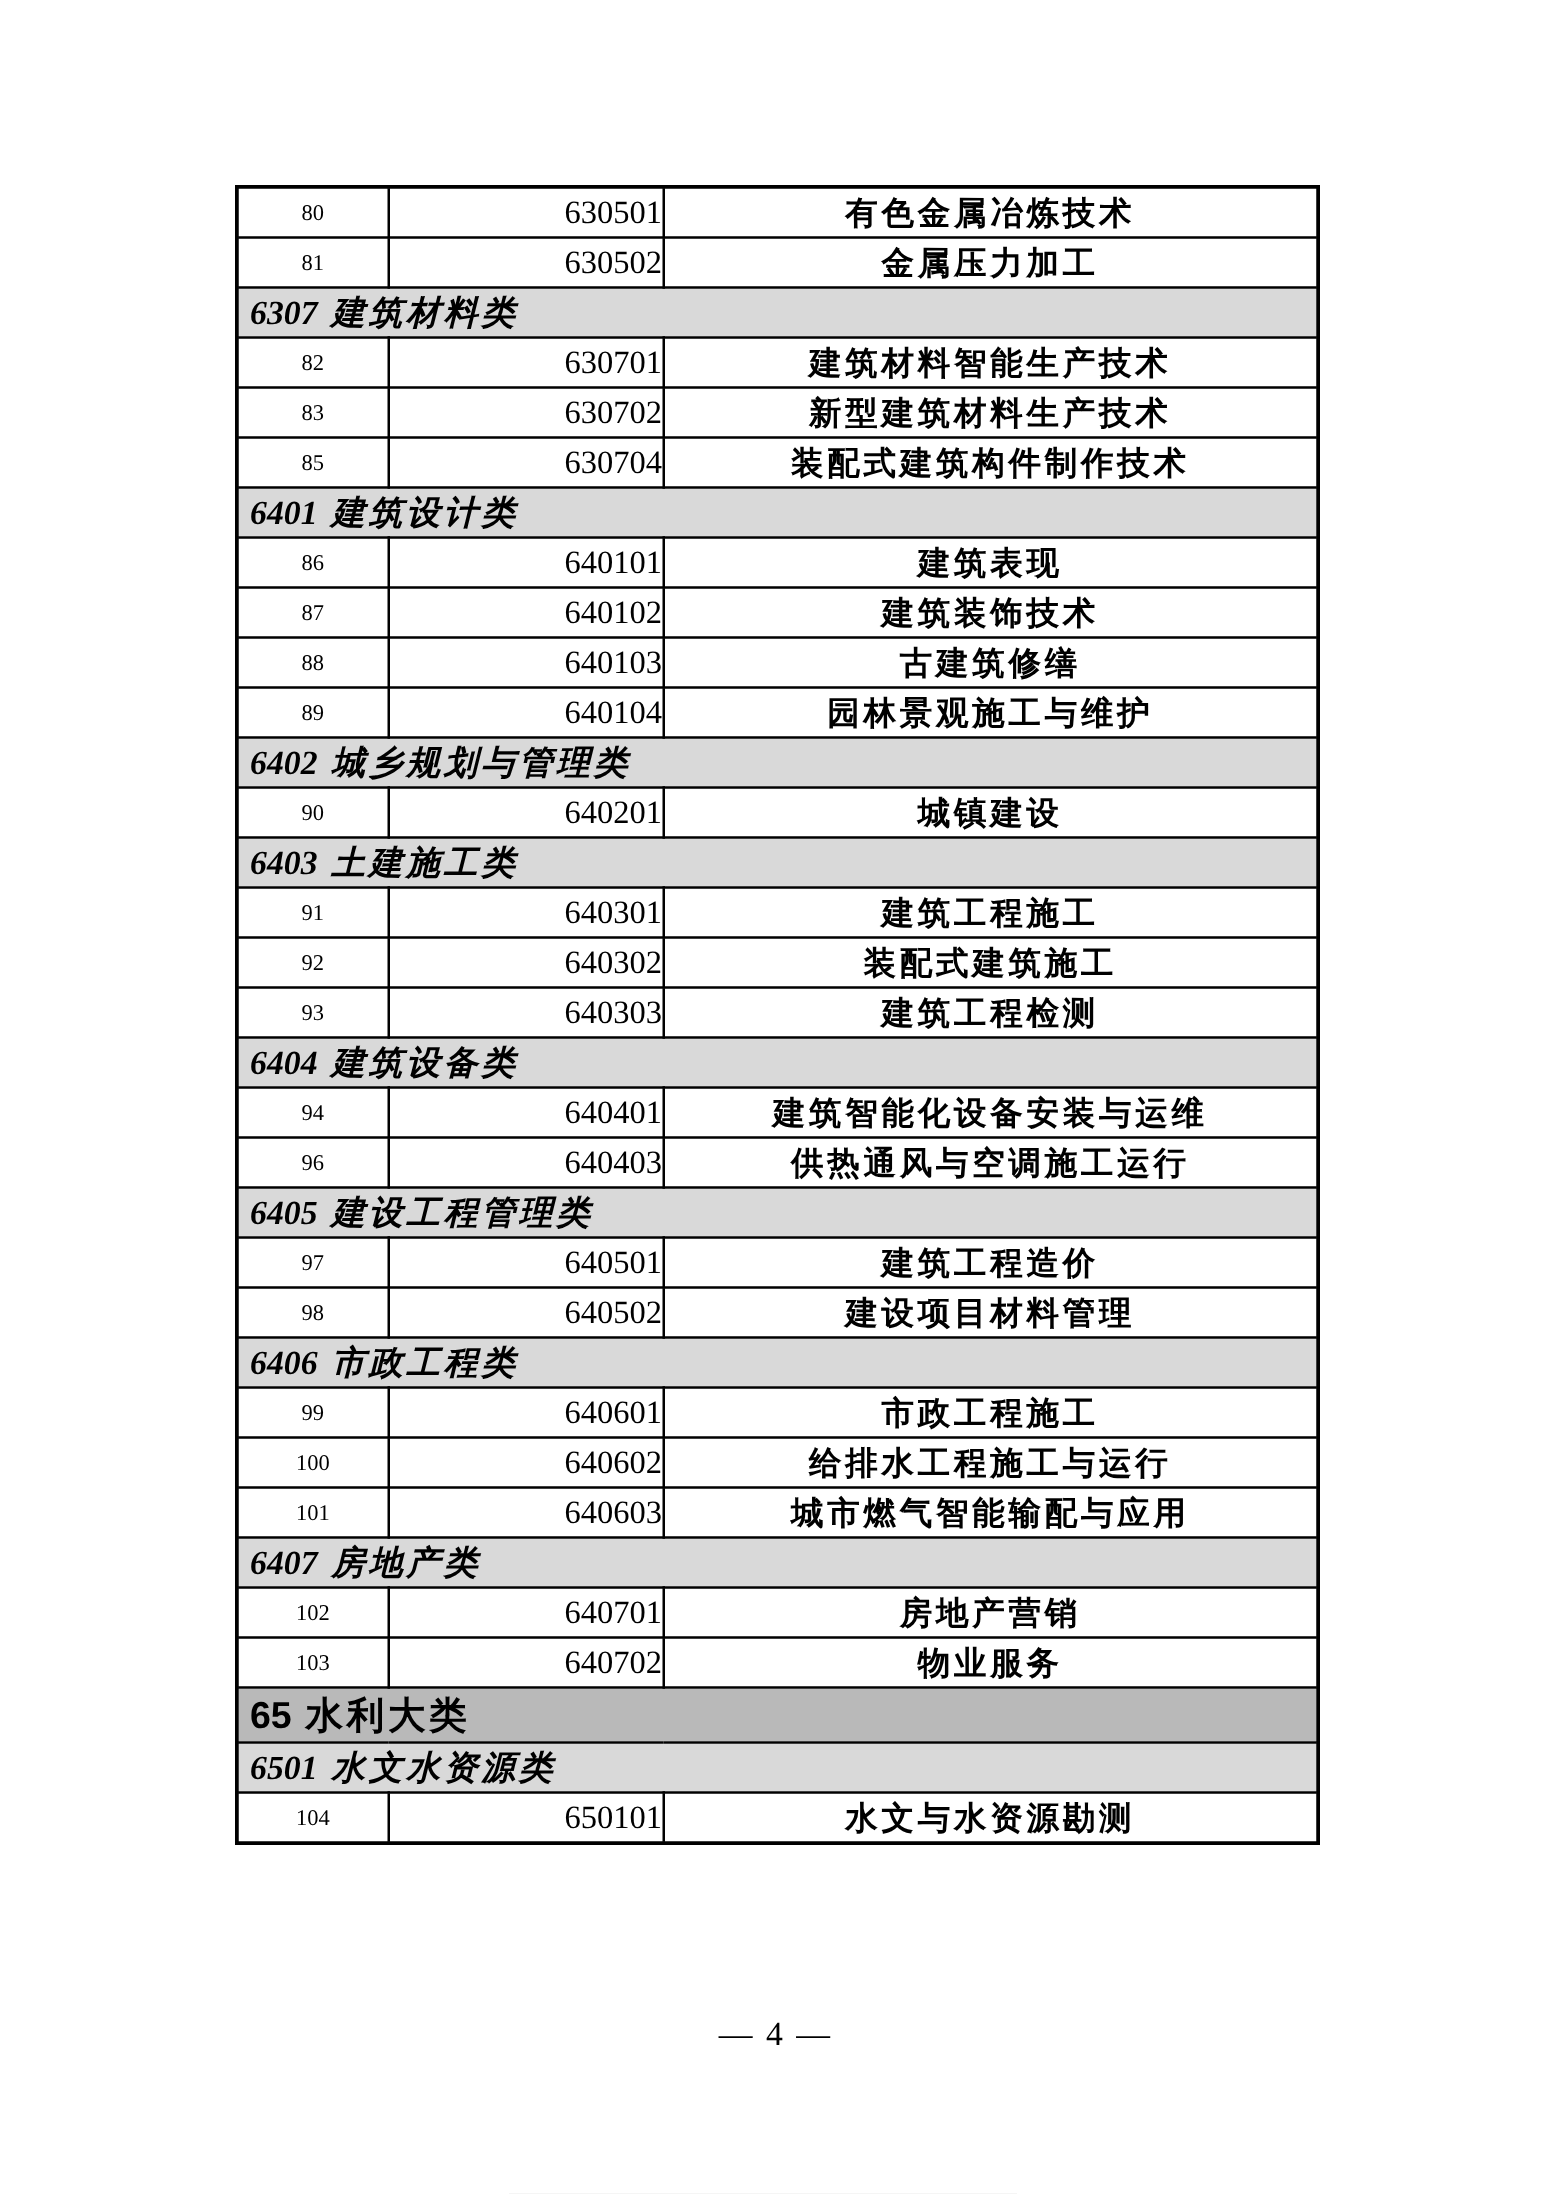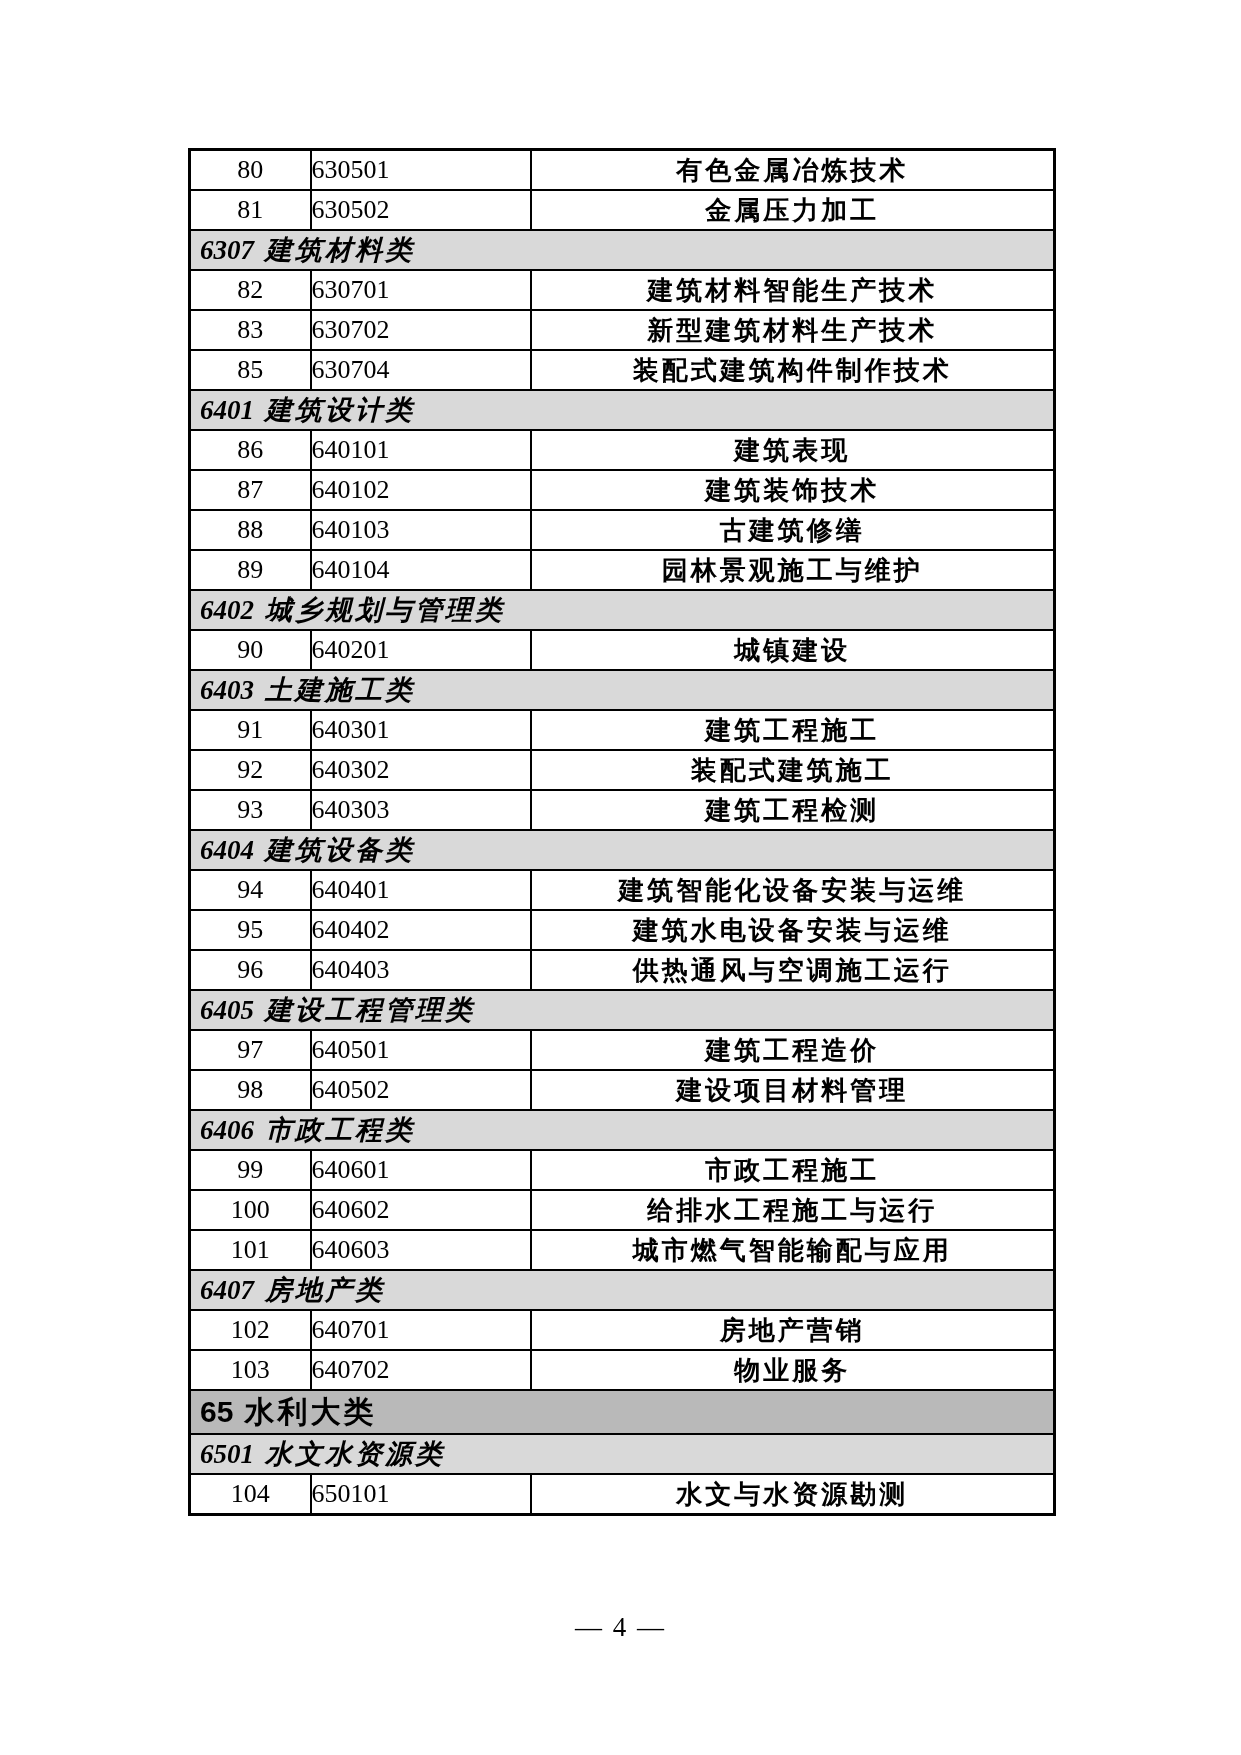--- a/index.html
+++ b/index.html
@@ -28,24 +28,24 @@
   table.majors-table td {
     border: 2px solid #000;
     height: 38px;
     padding: 0;
     vertical-align: middle;
     overflow: hidden;
     white-space: nowrap;
   }
   td.c-no {
     text-align: center;
-    font-size: 26px;
+    font-size: 18px;
   }
   td.c-code {
-    text-align: left;
+    text-align: right;
     font-size: 26px;
   }
   td.c-name {
     text-align: center;
     padding-left: 21px;
     font-size: 26px;
     letter-spacing: 3px;
     font-weight: bold;
   }
   tr.section-row td {
@@ -171,25 +171,20 @@
         </tr>
         <tr class="section-row">
           <td colspan="3"><span class="sec-code">6404</span><span class="sec-title">建筑设备类</span></td>
         </tr>
         <tr class="item-row">
           <td class="c-no">94</td>
           <td class="c-code">640401</td>
           <td class="c-name">建筑智能化设备安装与运维</td>
         </tr>
         <tr class="item-row">
-          <td class="c-no">95</td>
-          <td class="c-code">640402</td>
-          <td class="c-name">建筑水电设备安装与运维</td>
-        </tr>
-        <tr class="item-row">
           <td class="c-no">96</td>
           <td class="c-code">640403</td>
           <td class="c-name">供热通风与空调施工运行</td>
         </tr>
         <tr class="section-row">
           <td colspan="3"><span class="sec-code">6405</span><span class="sec-title">建设工程管理类</span></td>
         </tr>
         <tr class="item-row">
           <td class="c-no">97</td>
           <td class="c-code">640501</td>

